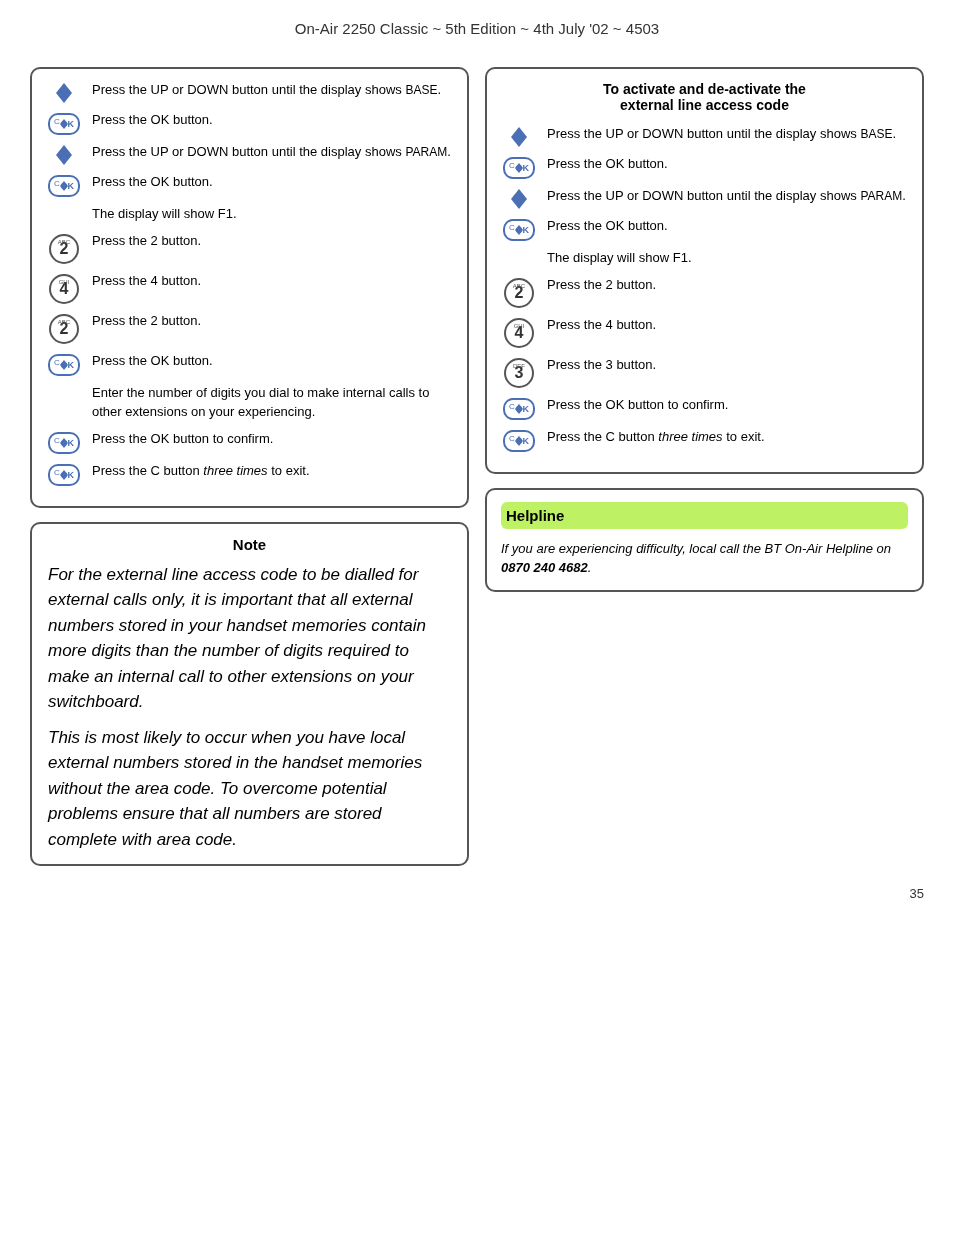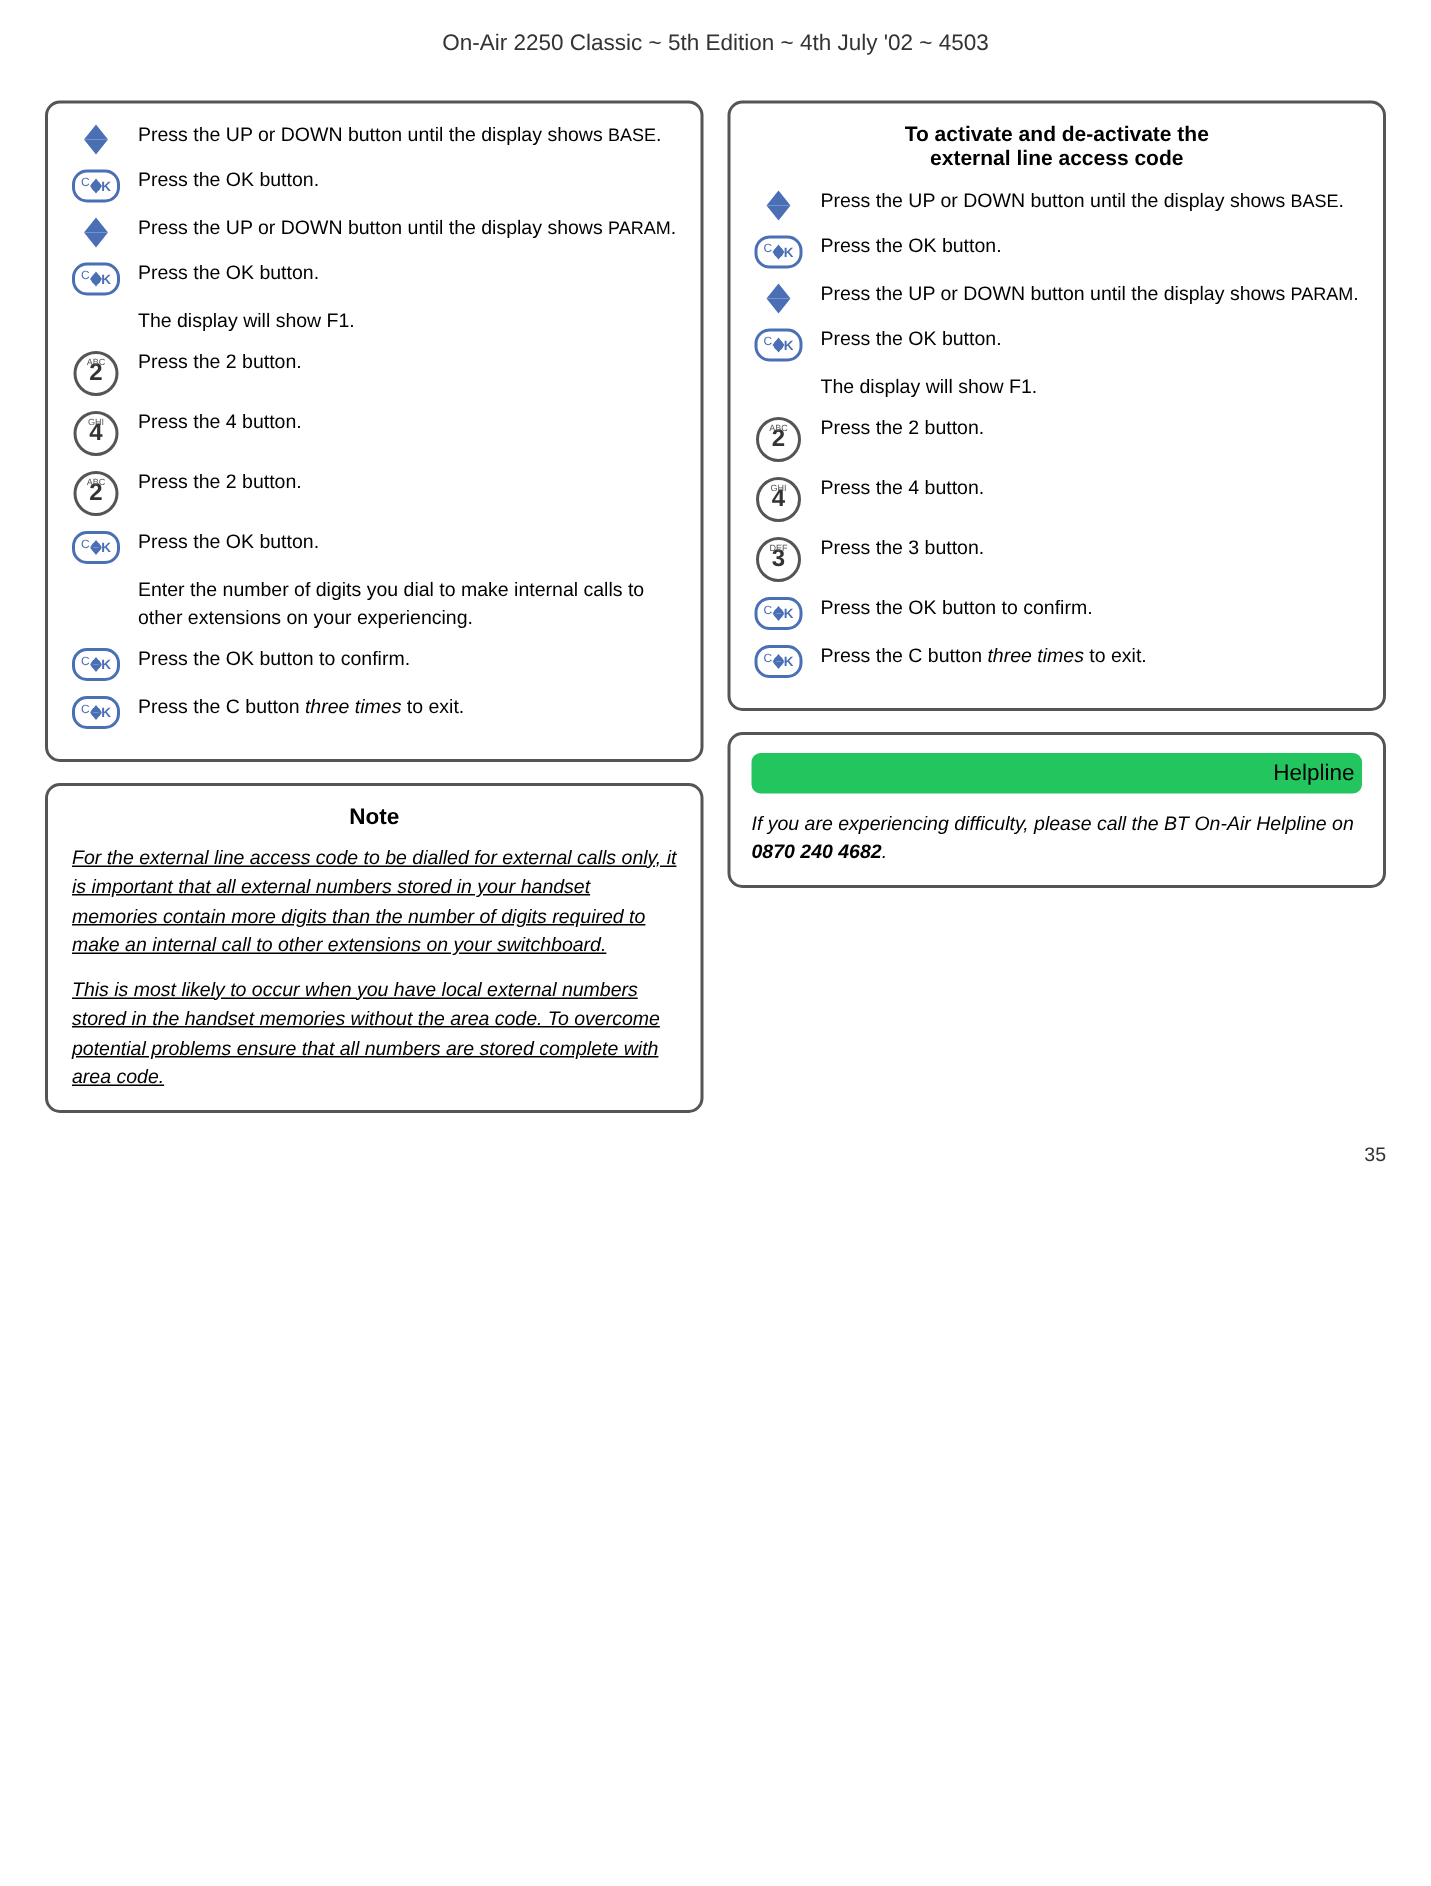--- a/index.html
+++ b/index.html
@@ -174,37 +174,36 @@
       padding: 12px 16px;
     }
     .note-title {
       font-weight: bold;
       font-size: 15px;
       text-align: center;
       margin-bottom: 9px;
     }
     .note-text {
       font-style: italic;
-      font-size: 13px;
+      font-size: 17px;
       line-height: 1.5;
-      text-decoration: underline;
     }
     .note-text p + p { margin-top: 10px; }
 
     .helpline-box {
       border: 2px solid #555;
       border-radius: 10px;
       padding: 12px 14px;
     }
     .helpline-title {
-      background: #22c55e;
+      background: #bef264;
       border-radius: 6px;
-      font-weight: normal;
+      font-weight: bold;
       font-size: 15px;
-      text-align: right;
+      text-align: left;
       padding: 5px;
       margin-bottom: 10px;
     }
     .helpline-text {
       font-style: italic;
       font-size: 13px;
       line-height: 1.5;
     }
 
     .page-number {
@@ -485,21 +484,21 @@
             <span class="ok-text">OK</span>
           </div>
         </div>
         <div class="step-text">Press the <b>C</b> button <i>three times</i> to exit.</div>
       </div>
     </div>
 
     <div class="helpline-box">
       <div class="helpline-title">Helpline</div>
       <div class="helpline-text">
-        <span>If you are experiencing difficulty, please call the BT On-Air Helpline on</span> <b>0870 240 4682</b><span>.</span>
+        <span>If you are experiencing difficulty, local call the BT On-Air Helpline on</span> <b>0870 240 4682</b><span>.</span>
       </div>
     </div>
 
   </div>
 
 </div>
 
 <div class="page-number">35</div>
 
 </body></html>

